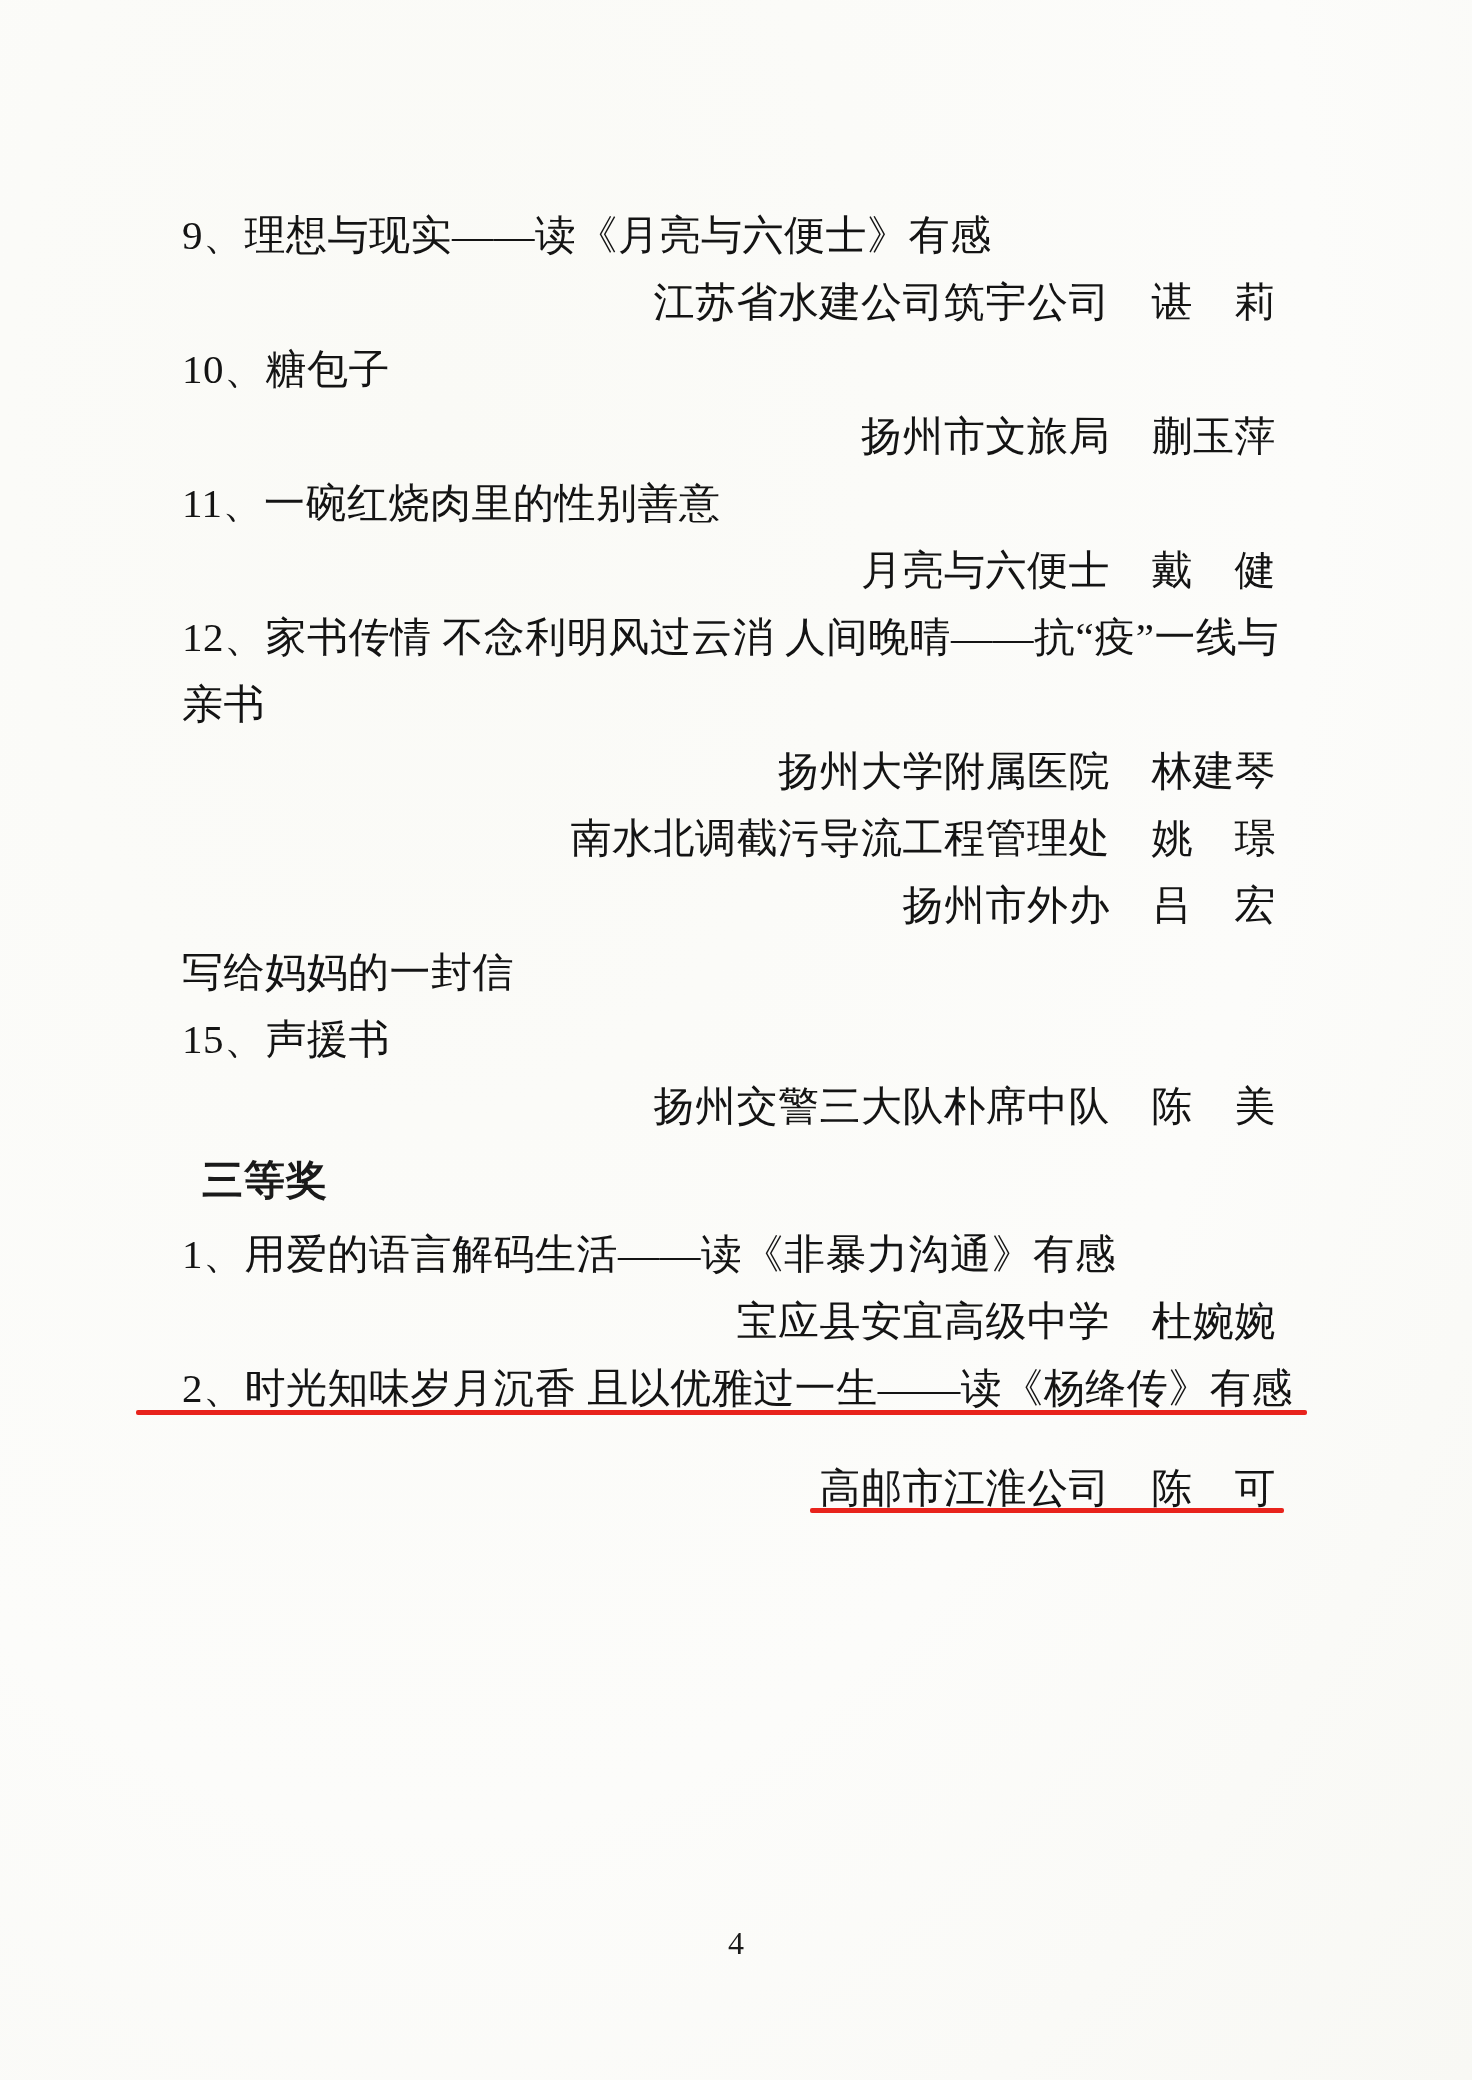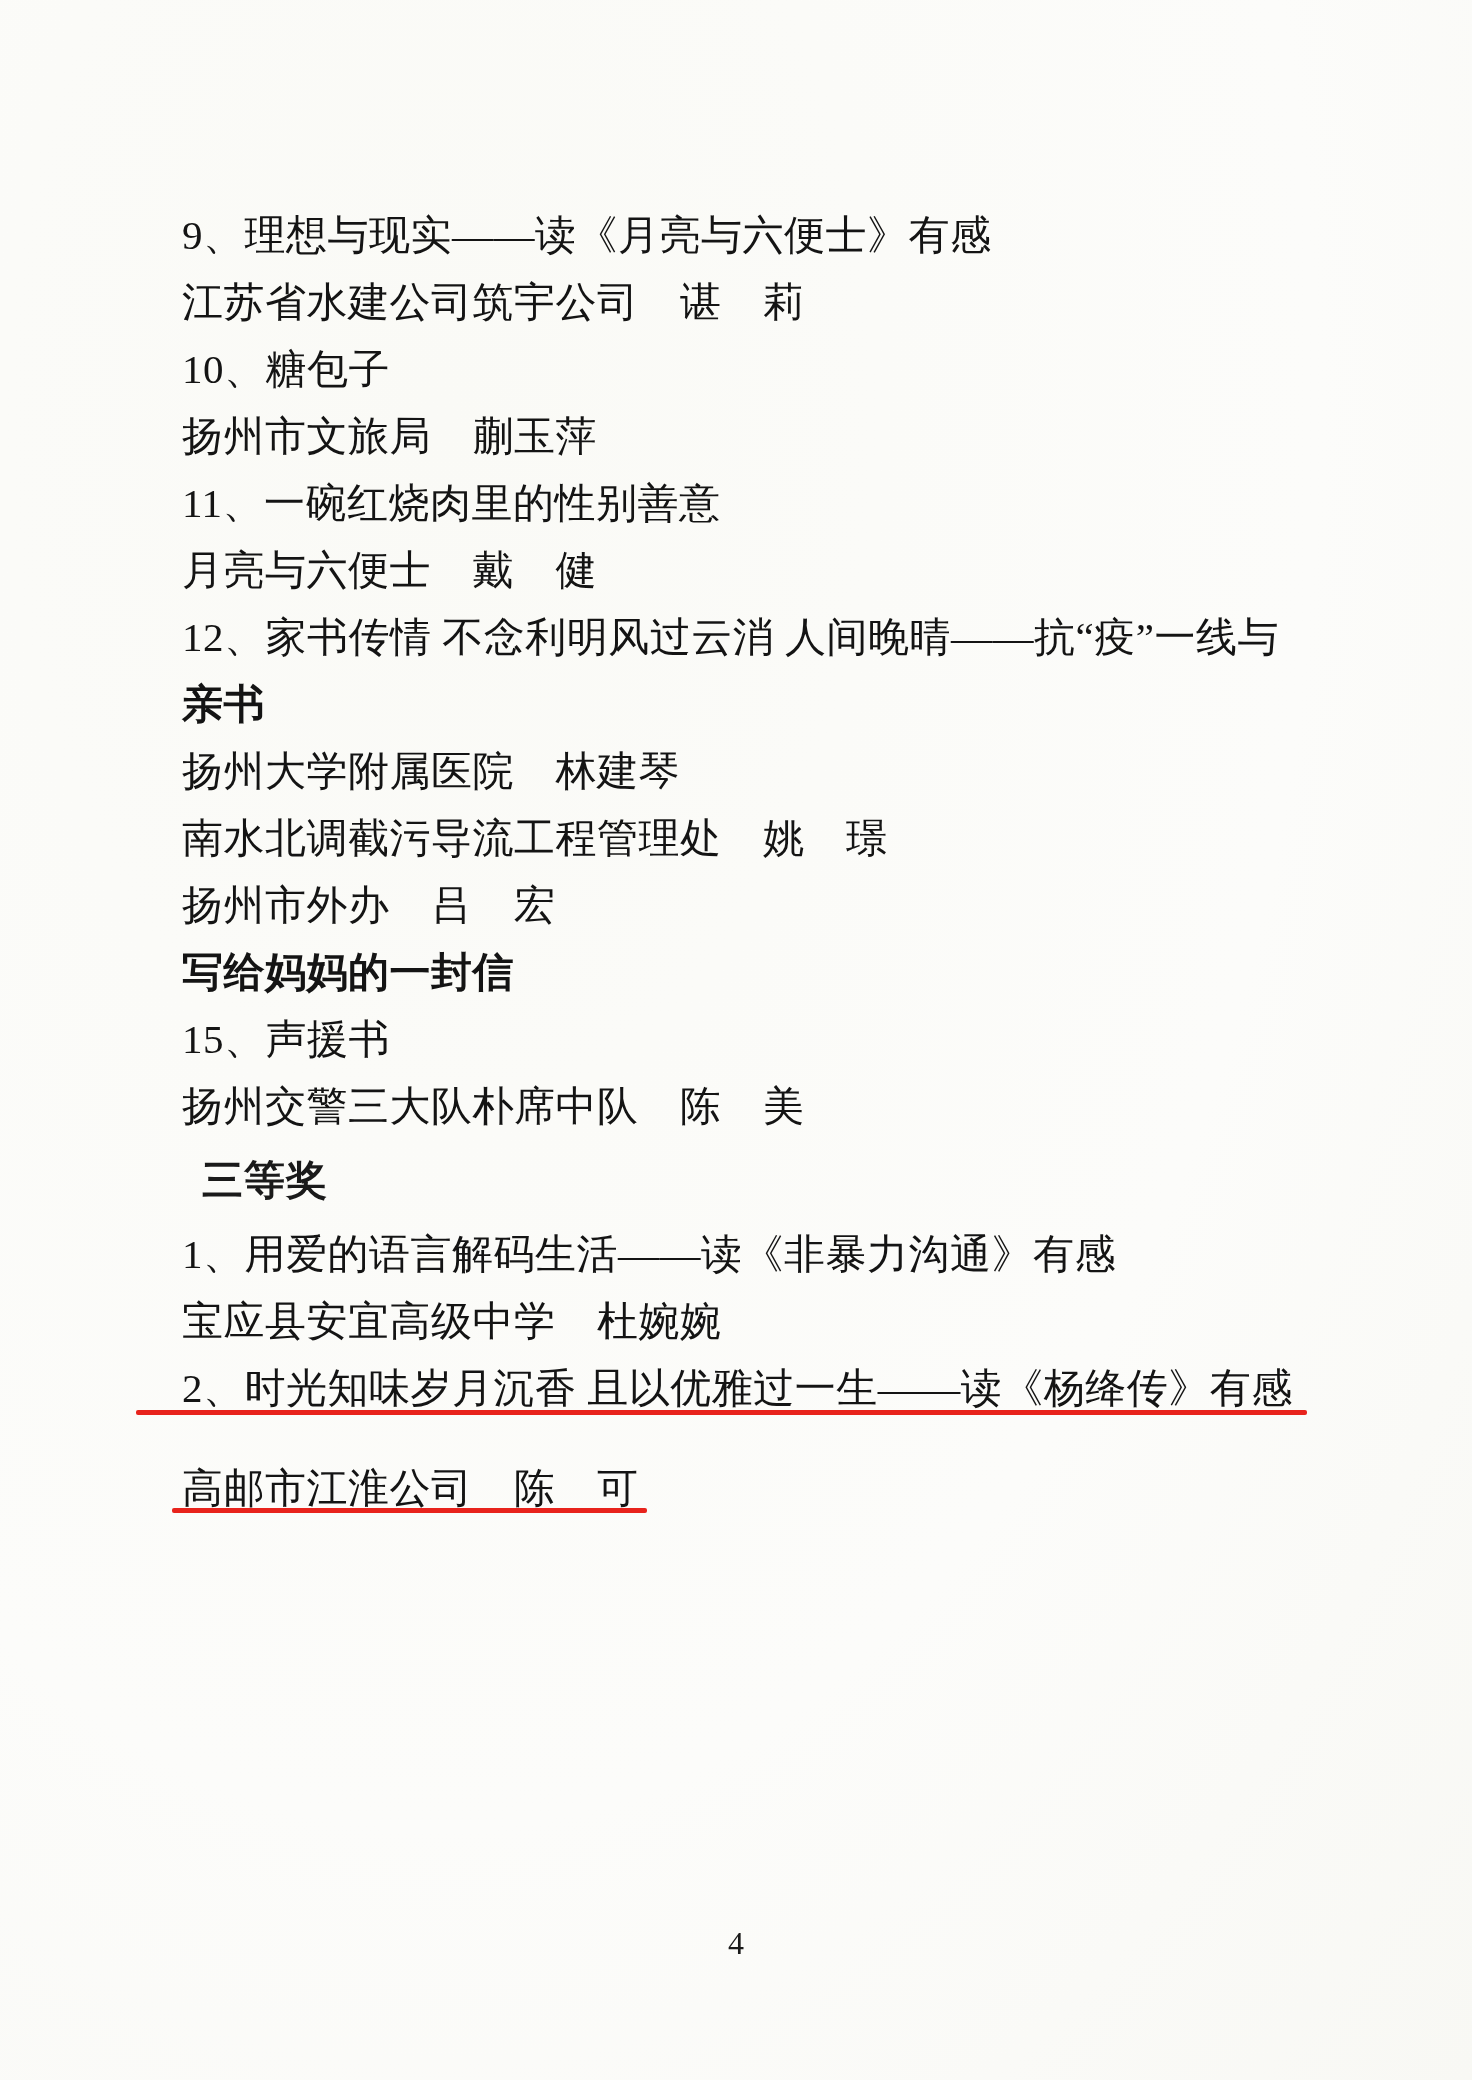--- a/index.html
+++ b/index.html
@@ -45,24 +45,23 @@
   }
   .entry {
     margin-bottom: 0;
   }
   .title-line {
     text-align: left;
     padding-bottom: 26px;
   }
   .title-line.cont {
     padding-bottom: 26px;
-    font-weight: bold;
   }
   .author-line {
-    text-align: left;
+    text-align: right;
     padding-right: 16px;
     padding-bottom: 26px;
   }
   .section-head {
     font-size: 41px;
     font-weight: bold;
     letter-spacing: 1px;
     padding-bottom: 26px;
     text-align: left;
     margin-left: 20px;

